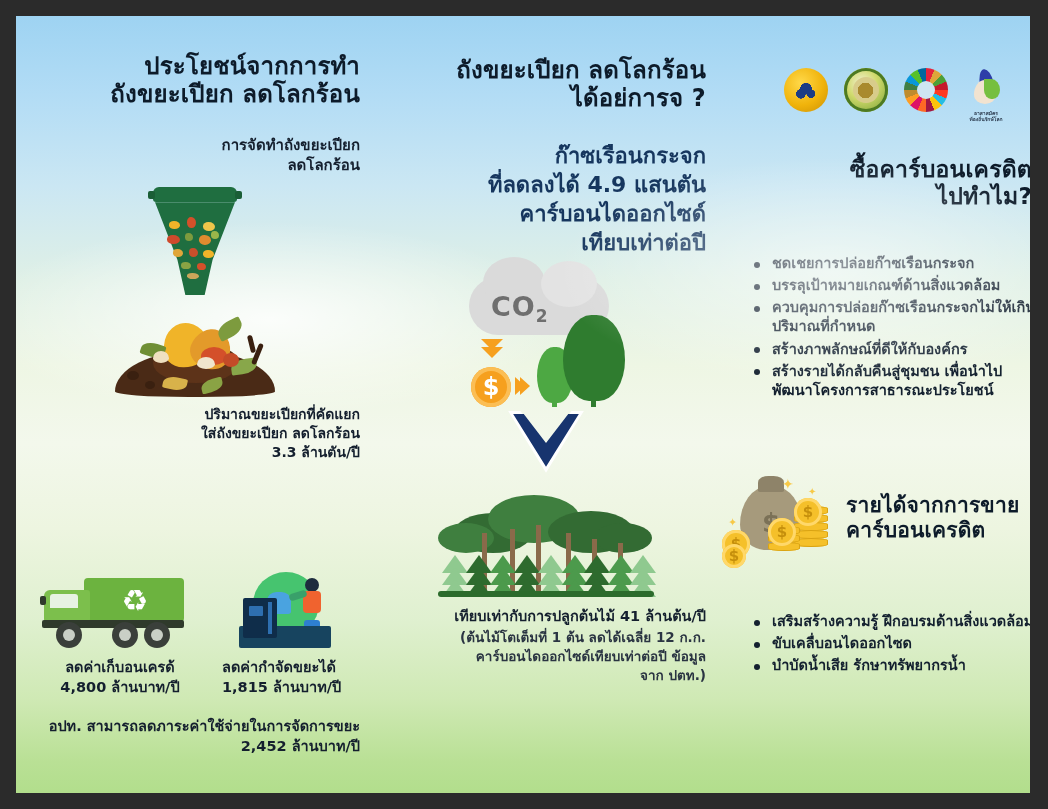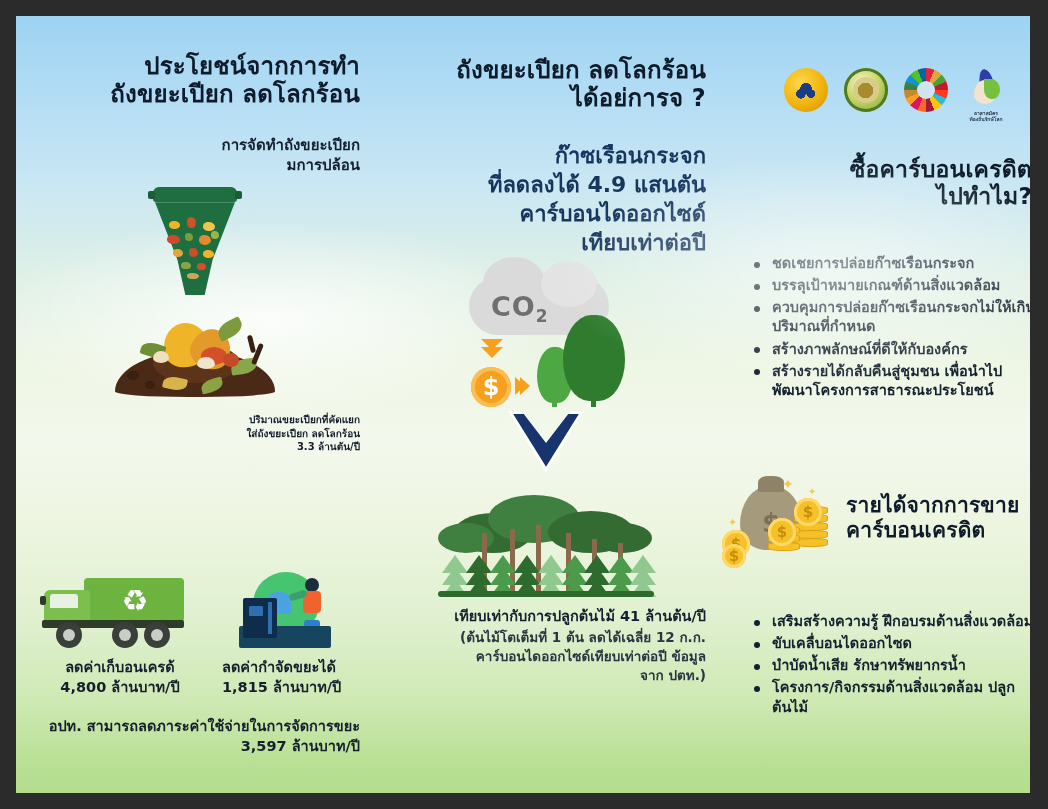--- a/index.html
+++ b/index.html
@@ -264,21 +264,21 @@
   </div>
 
   <div class="col center-txt" style="left:14px; top:36px; width:330px;">
     <div class="h1" style="font-size:24px;">
       <div>ประโยชน์จากการทำ</div>
       <div>ถังขยะเปียก ลดโลกร้อน</div>
     </div>
 
     <div class="cap" style="font-size:15px; margin-top:26px;">
       <div>การจัดทำถังขยะเปียก</div>
-      <div>มการปล้อน</div>
+      <div>ลดโลกร้อน</div>
     </div>
 
     <div style="margin-top:12px;">
       <div class="bin">
         <div class="lid"></div>
         <div class="body"></div>
         <div class="scraps">
           <i style="left:4px;  top:4px;  width:11px;height:8px;  background:#f0b429;"></i>
           <i style="left:22px; top:0px;  width:9px; height:11px; background:#d4502a;"></i>
           <i style="left:38px; top:5px;  width:12px;height:9px;  background:#efc64a;"></i>
@@ -312,21 +312,21 @@
         <div class="red" style="left:118px; top:40px; width:16px; height:14px; background:#c44b28;"></div>
         <div class="bits" style="left:22px; top:58px; width:12px; height:9px;"></div>
         <div class="bits" style="left:40px; top:68px; width:10px; height:8px;"></div>
         <div class="bits" style="left:150px;top:30px; width:5px;  height:22px; border-radius:3px; transform:rotate(22deg);"></div>
         <div class="bits" style="left:144px;top:22px; width:5px;  height:18px; border-radius:3px; transform:rotate(-14deg);"></div>
         <div class="peel" style="left:48px; top:38px; width:16px; height:12px; background:#efe0c0;"></div>
         <div class="peel" style="left:92px; top:44px; width:18px; height:12px; background:#f0e5cd;"></div>
       </div>
     </div>
 
-    <div class="cap" style="font-size:10px; margin-top:8px;">
+    <div class="cap" style="font-size:14px; ">
       <div>ปริมาณขยะเปียกที่คัดแยก</div>
       <div>ใส่ถังขยะเปียก ลดโลกร้อน</div>
       <div>3.3 ล้านตัน/ปี</div>
     </div>
   </div>
 
   <div class="col" style="left:24px; top:556px; width:320px;">
     <div style="display:flex; align-items:flex-start; gap:22px;">
       <div style="width:160px; text-align:center;">
         <div class="truck">
@@ -365,21 +365,21 @@
         </div>
         <div class="cap" style="font-size:14.5px; margin-top:8px;">
           <div>ลดค่ากำจัดขยะได้</div>
           <div>1,815 ล้านบาท/ปี</div>
         </div>
       </div>
     </div>
 
     <div class="cap center-txt" style="font-size:14.5px; margin-top:20px; width:320px;">
       <div>อปท. สามารถลดภาระค่าใช้จ่ายในการจัดการขยะ</div>
-      <div>3,597 ล้านบาท/ปี</div>
+      <div>2,452 ล้านบาท/ปี</div>
     </div>
   </div>
 
   <div class="col center-txt" style="left:370px; top:40px; width:320px;">
     <div class="h1" style="font-size:24px;">
       <div>ถังขยะเปียก ลดโลกร้อน</div>
       <div>ได้อย่การจ ?</div>
     </div>
 
     <div class="navy" style="font-size:22px; font-weight:bold; line-height:1.32; margin-top:28px;">
@@ -525,16 +525,15 @@
     <div class="h1" style="font-size:21px; text-align:left;">
       <div>รายได้จากการขาย</div>
       <div>คาร์บอนเครดิต</div>
     </div>
   </div>
 
   <ul class="bullets col" style="left:736px; top:596px; width:296px; font-size:14.5px;">
     <li>เสริมสร้างความรู้ ฝึกอบรมด้านสิ่งแวดล้อม</li>
     <li>ขับเคลื่บอนไดออกไซด</li>
     <li>บำบัดน้ำเสีย รักษาทรัพยากรน้ำ</li>
-    <li>โครงการ/กิจกรรมด้านสิ่งแวดล้อม ปลูกต้นไม้</li>
   </ul>
 
 </div>
 
 </body></html>

